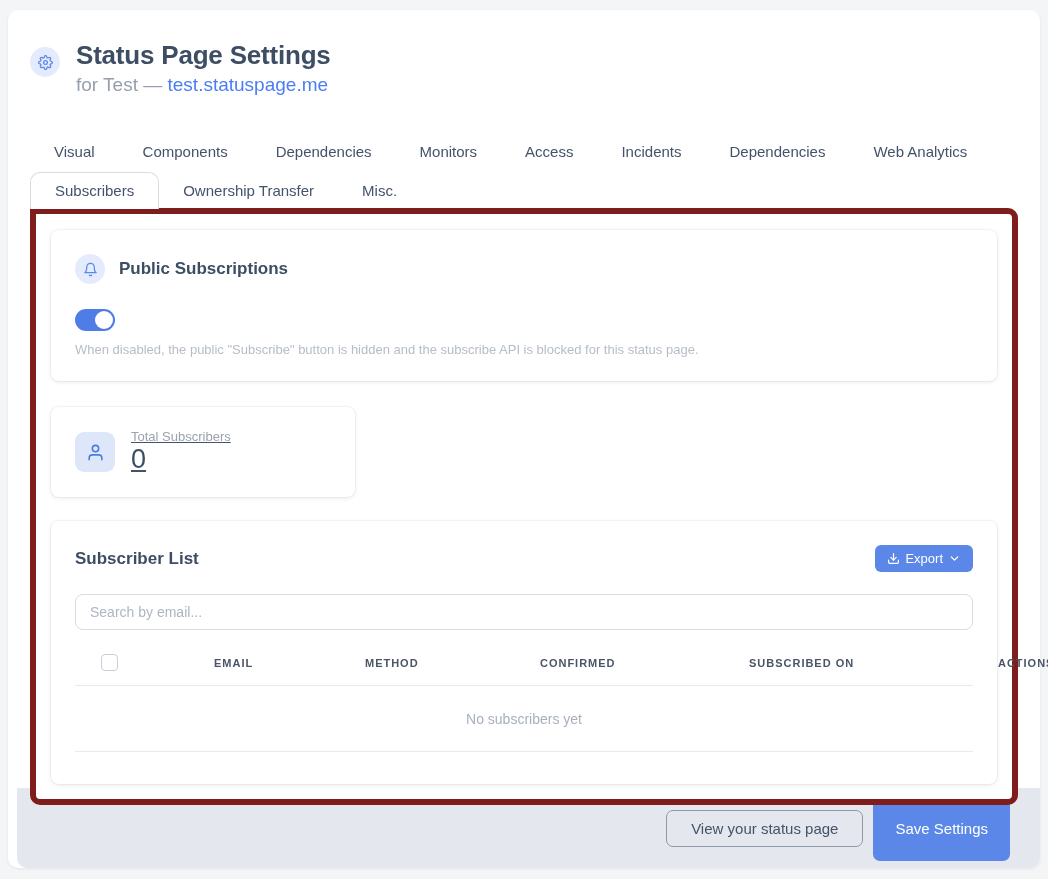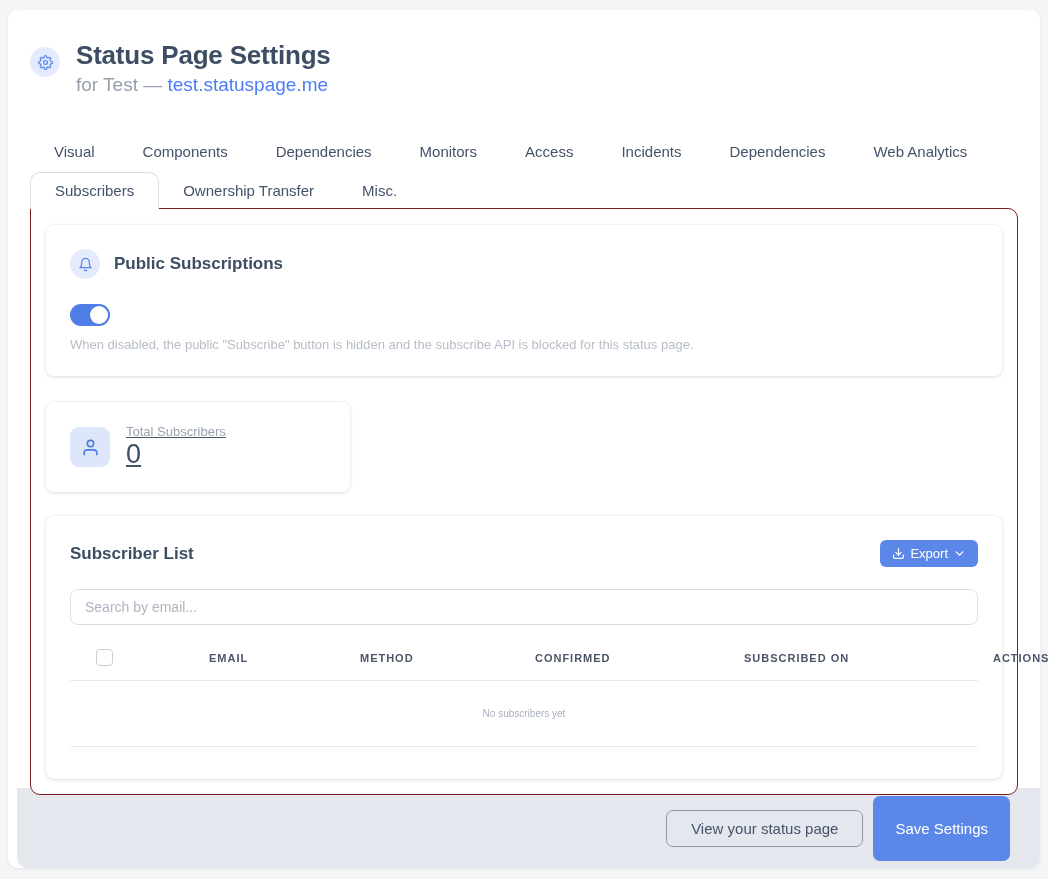--- a/index.html
+++ b/index.html
@@ -44,21 +44,21 @@
     border: 1px solid #d8dce3;
     border-bottom: none;
     border-radius: 10px 10px 0 0;
     padding: 9px 24px 10px 24px;
     margin-bottom: -1px;
   }
   .tabs-row2 .tab:not(.active) { padding-top: 9px; padding-bottom: 9px; }
   
   .panel {
     margin: 0 22px;
-    border: 1px solid #7f1d1d;
+    border: 6px solid #7f1d1d;
     border-radius: 0 10px 10px 10px;
     background: #fff;
     padding: 16px 15px 15px 15px;
     position: relative; z-index: 1;
   }
   .card {
     background: #fff;
     border-radius: 8px;
     box-shadow: 0 1px 4px rgba(16,24,40,.10), 0 0 0 1px rgba(16,24,40,.03);
   }
@@ -125,21 +125,21 @@
     font-size: 11px; font-weight: 700; letter-spacing: 0.09em;
     color: #4a5568; text-transform: uppercase;
   }
   .checkbox {
     width: 17px; height: 17px; margin-left: 26px;
     border: 1.5px solid #c9cfd8; border-radius: 4px; background: #fff; cursor: pointer;
   }
   .empty-row {
     height: 66px; display: flex; align-items: center; justify-content: center;
     border-bottom: 1px solid #e7eaee;
-    font-size: 10px; color: #a8b0bc;
+    font-size: 14px; color: #a8b0bc;
   }
   
   .footer-band {
     position: absolute; left: 9px; right: 0; bottom: 0; height: 80px;
     background: #e4e7ed; border-radius: 0 0 10px 10px;
     display: flex; align-items: center; justify-content: flex-end;
     gap: 10px; padding-right: 30px;
   }
   .btn-outline {
     background: transparent; border: 1px solid #8f99a8; border-radius: 7px;

